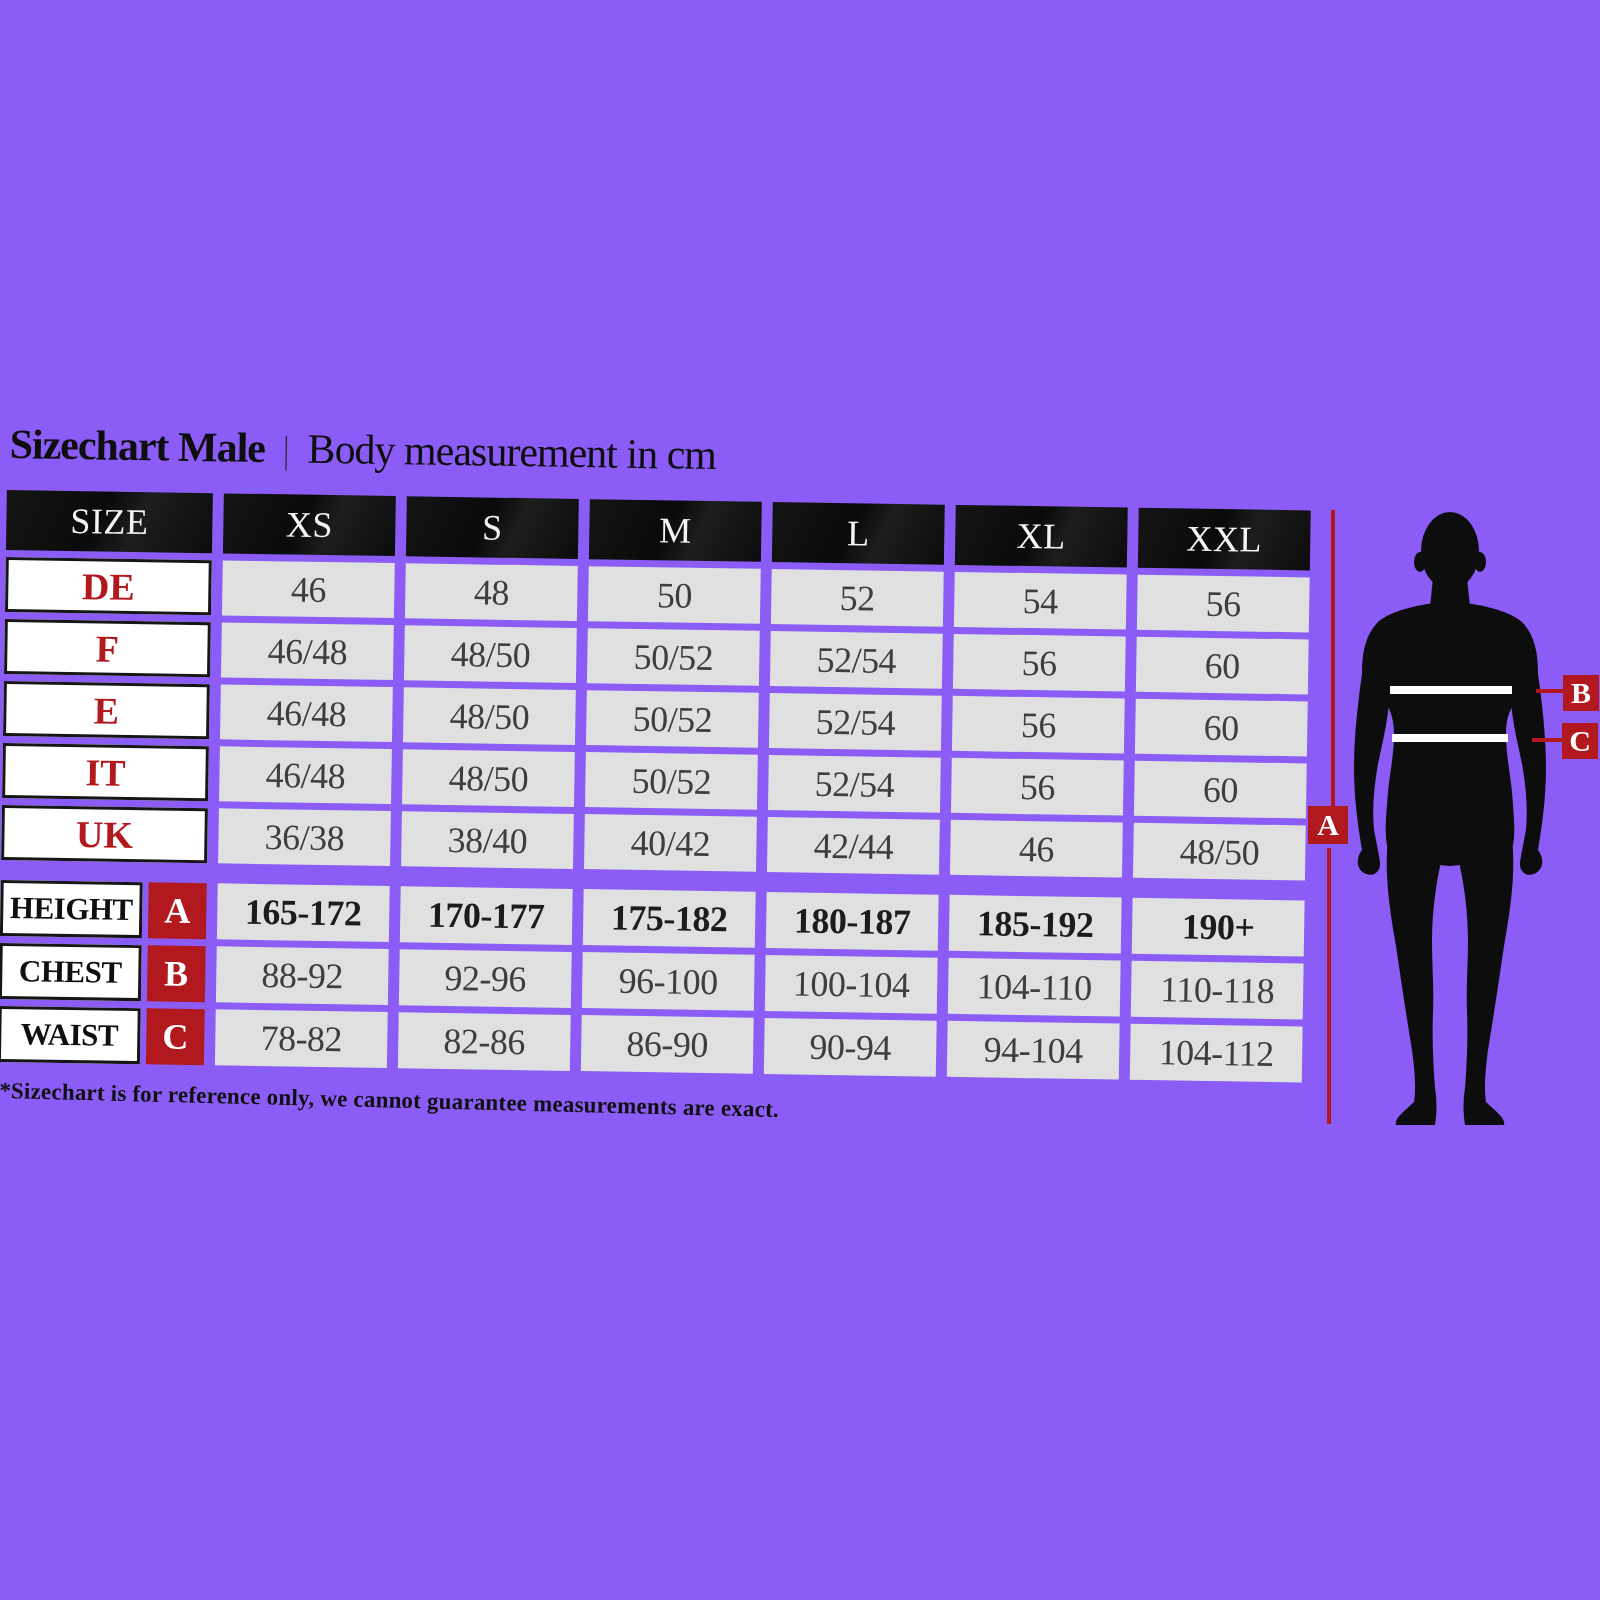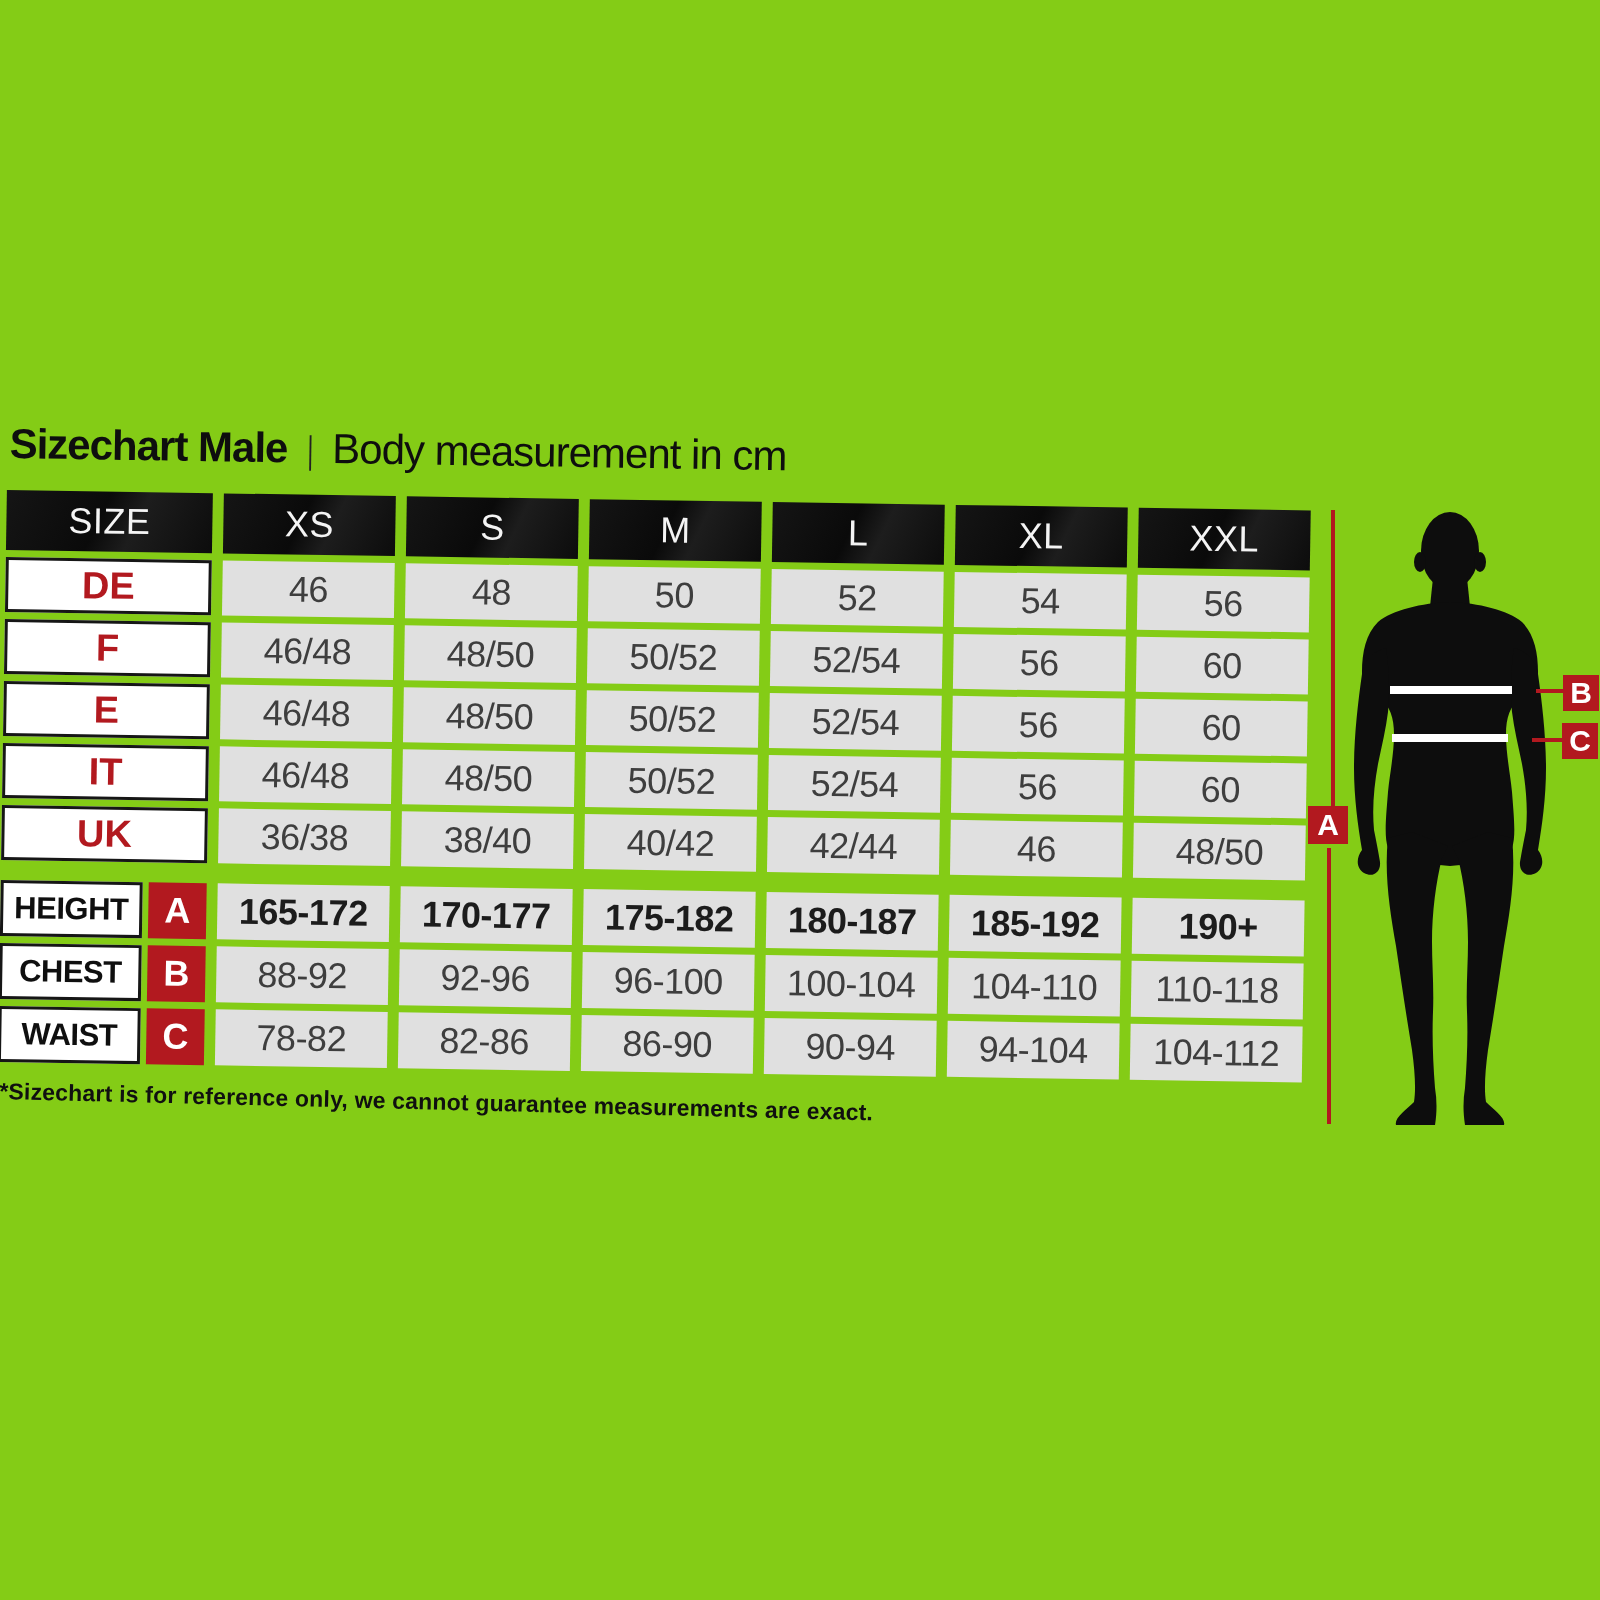--- a/index.html
+++ b/index.html
@@ -1,18 +1,18 @@
 <!DOCTYPE html>
 <html style="--red: #b2191f; --gray: #e0e0e0; --ink: #161616;"><head>
 <meta charset="utf-8">
 <style>
   html,body{margin:0;padding:0;background:#fff;}
   .canvas{
-    position:relative;width:1600px;height:1600px;background:#84cc16;overflow:hidden;
-    font-family:Liberation Sans, sans-serif;color:#111;
+    position:relative;width:1600px;height:1600px;background:#8b5cf6;overflow:hidden;
+    font-family:Liberation Serif, serif;color:#111;
   }
   
   .content{
     position:absolute;left:8px;top:420px;width:1360px;
     transform:rotate(0.9deg);transform-origin:0 0;
   }
   .title-row{
     display:flex;align-items:baseline;gap:18px;margin-left:2px;height:54px;
     font-size:42px;letter-spacing:-1px;color:#0e0e0e;white-space:nowrap;
   }

